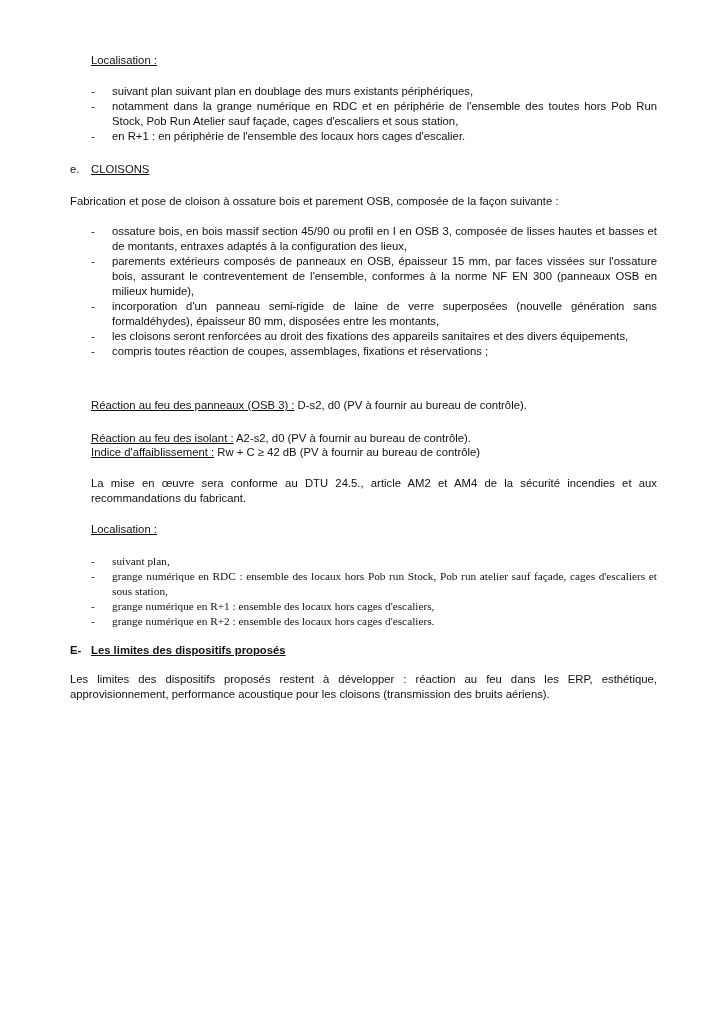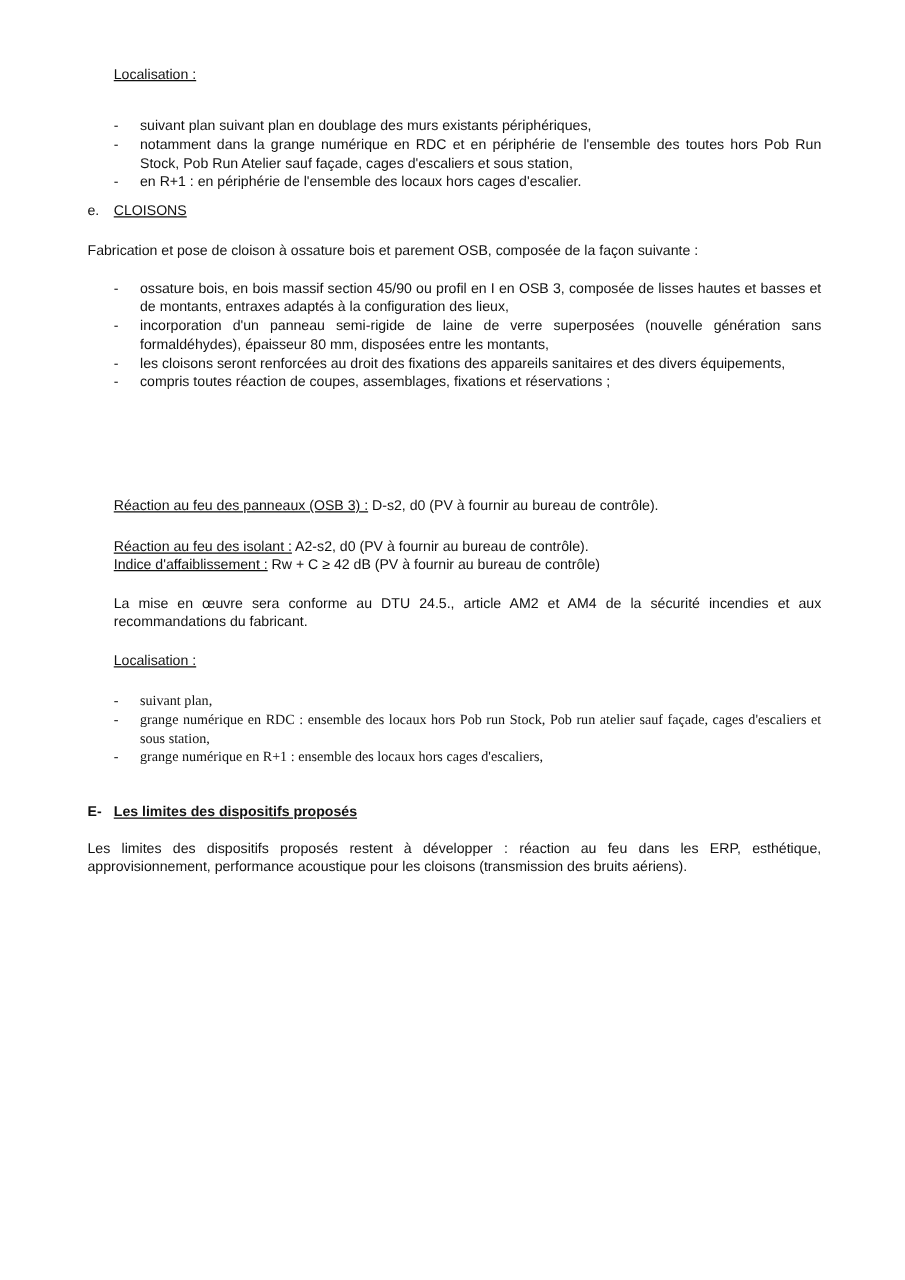--- a/index.html
+++ b/index.html
@@ -19,35 +19,36 @@
     ul.dash li::before { content: "-"; position: absolute; left: 0; top: 0; }
     .tight li { line-height: 15px; }
   </style>
 </head>
 <body>
 
 <div class="page">
 
   <div class="blk ind u" style="top:53px;">Localisation :</div>
 
-  <ul class="dash tight" style="top:94px;">
+  <ul class="dash tight" style="top:84px;">
     <li>suivant plan suivant plan en doublage des murs existants périphériques,</li>
     <li>notamment dans la grange numérique en RDC et en périphérie de l'ensemble des toutes hors Pob Run Stock, Pob Run Atelier sauf façade, cages d'escaliers et sous station,</li>
     <li>en R+1 : en périphérie de l'ensemble des locaux hors cages d'escalier.</li>
   </ul>
 
   <div class="blk" style="top:162px;">
     <span>e.</span>
     <span class="u" style="position:absolute; left:21px;">CLOISONS</span>
   </div>
 
   <div class="blk" style="top:194px;">Fabrication et pose de cloison à ossature bois et parement OSB, composée de la façon suivante :</div>
 
   <ul class="dash tight" style="top:224px;">
     <li>ossature bois, en bois massif section 45/90 ou profil en I en OSB 3, composée de lisses hautes et basses et de montants, entraxes adaptés à la configuration des lieux,</li>
+    <li>parements extérieurs composés de panneaux en OSB, épaisseur 15 mm, par faces vissées sur l'ossature bois, assurant le contreventement de l'ensemble, conformes à la norme NF EN 300 (panneaux OSB en milieux humide),</li>
     <li>incorporation d'un panneau semi-rigide de laine de verre superposées (nouvelle génération sans formaldéhydes), épaisseur 80 mm, disposées entre les montants,</li>
     <li>les cloisons seront renforcées au droit des fixations des appareils sanitaires et des divers équipements,</li>
     <li>compris toutes réaction de coupes, assemblages, fixations et réservations ;</li>
   </ul>
 
   <div class="blk ind" style="top:398px;">
     <span class="u">Réaction au feu des panneaux (OSB 3) :</span><span> D-s2, d0 (PV à fournir au bureau de contrôle).</span>
   </div>
 
   <div class="blk ind" style="top:431px;">
@@ -58,20 +59,21 @@
   </div>
 
   <div class="blk ind just" style="top:476px;">La mise en œuvre sera conforme au DTU 24.5., article AM2 et AM4 de la sécurité incendies et aux recommandations du fabricant.</div>
 
   <div class="blk ind u" style="top:522px;">Localisation :</div>
 
   <ul class="dash tight" style="top:554px;font-family:Liberation Serif, serif;">
     <li>suivant plan,</li>
     <li>grange numérique en RDC : ensemble des locaux hors Pob run Stock, Pob run atelier sauf façade, cages d'escaliers et sous station,</li>
     <li>grange numérique en R+1 : ensemble des locaux hors cages d'escaliers,</li>
+    <li>grange numérique en R+2 : ensemble des locaux hors cages d'escaliers.</li>
   </ul>
 
   <div class="blk b" style="top:643px;">
     <span>E-</span>
     <span class="u" style="position:absolute; left:21px;">Les limites des dispositifs proposés</span>
   </div>
 
   <div class="blk just" style="top:672px;">Les limites des dispositifs proposés restent à développer : réaction au feu dans les ERP, esthétique, approvisionnement, performance acoustique pour les cloisons (transmission des bruits aériens).</div>
 
 </div>

